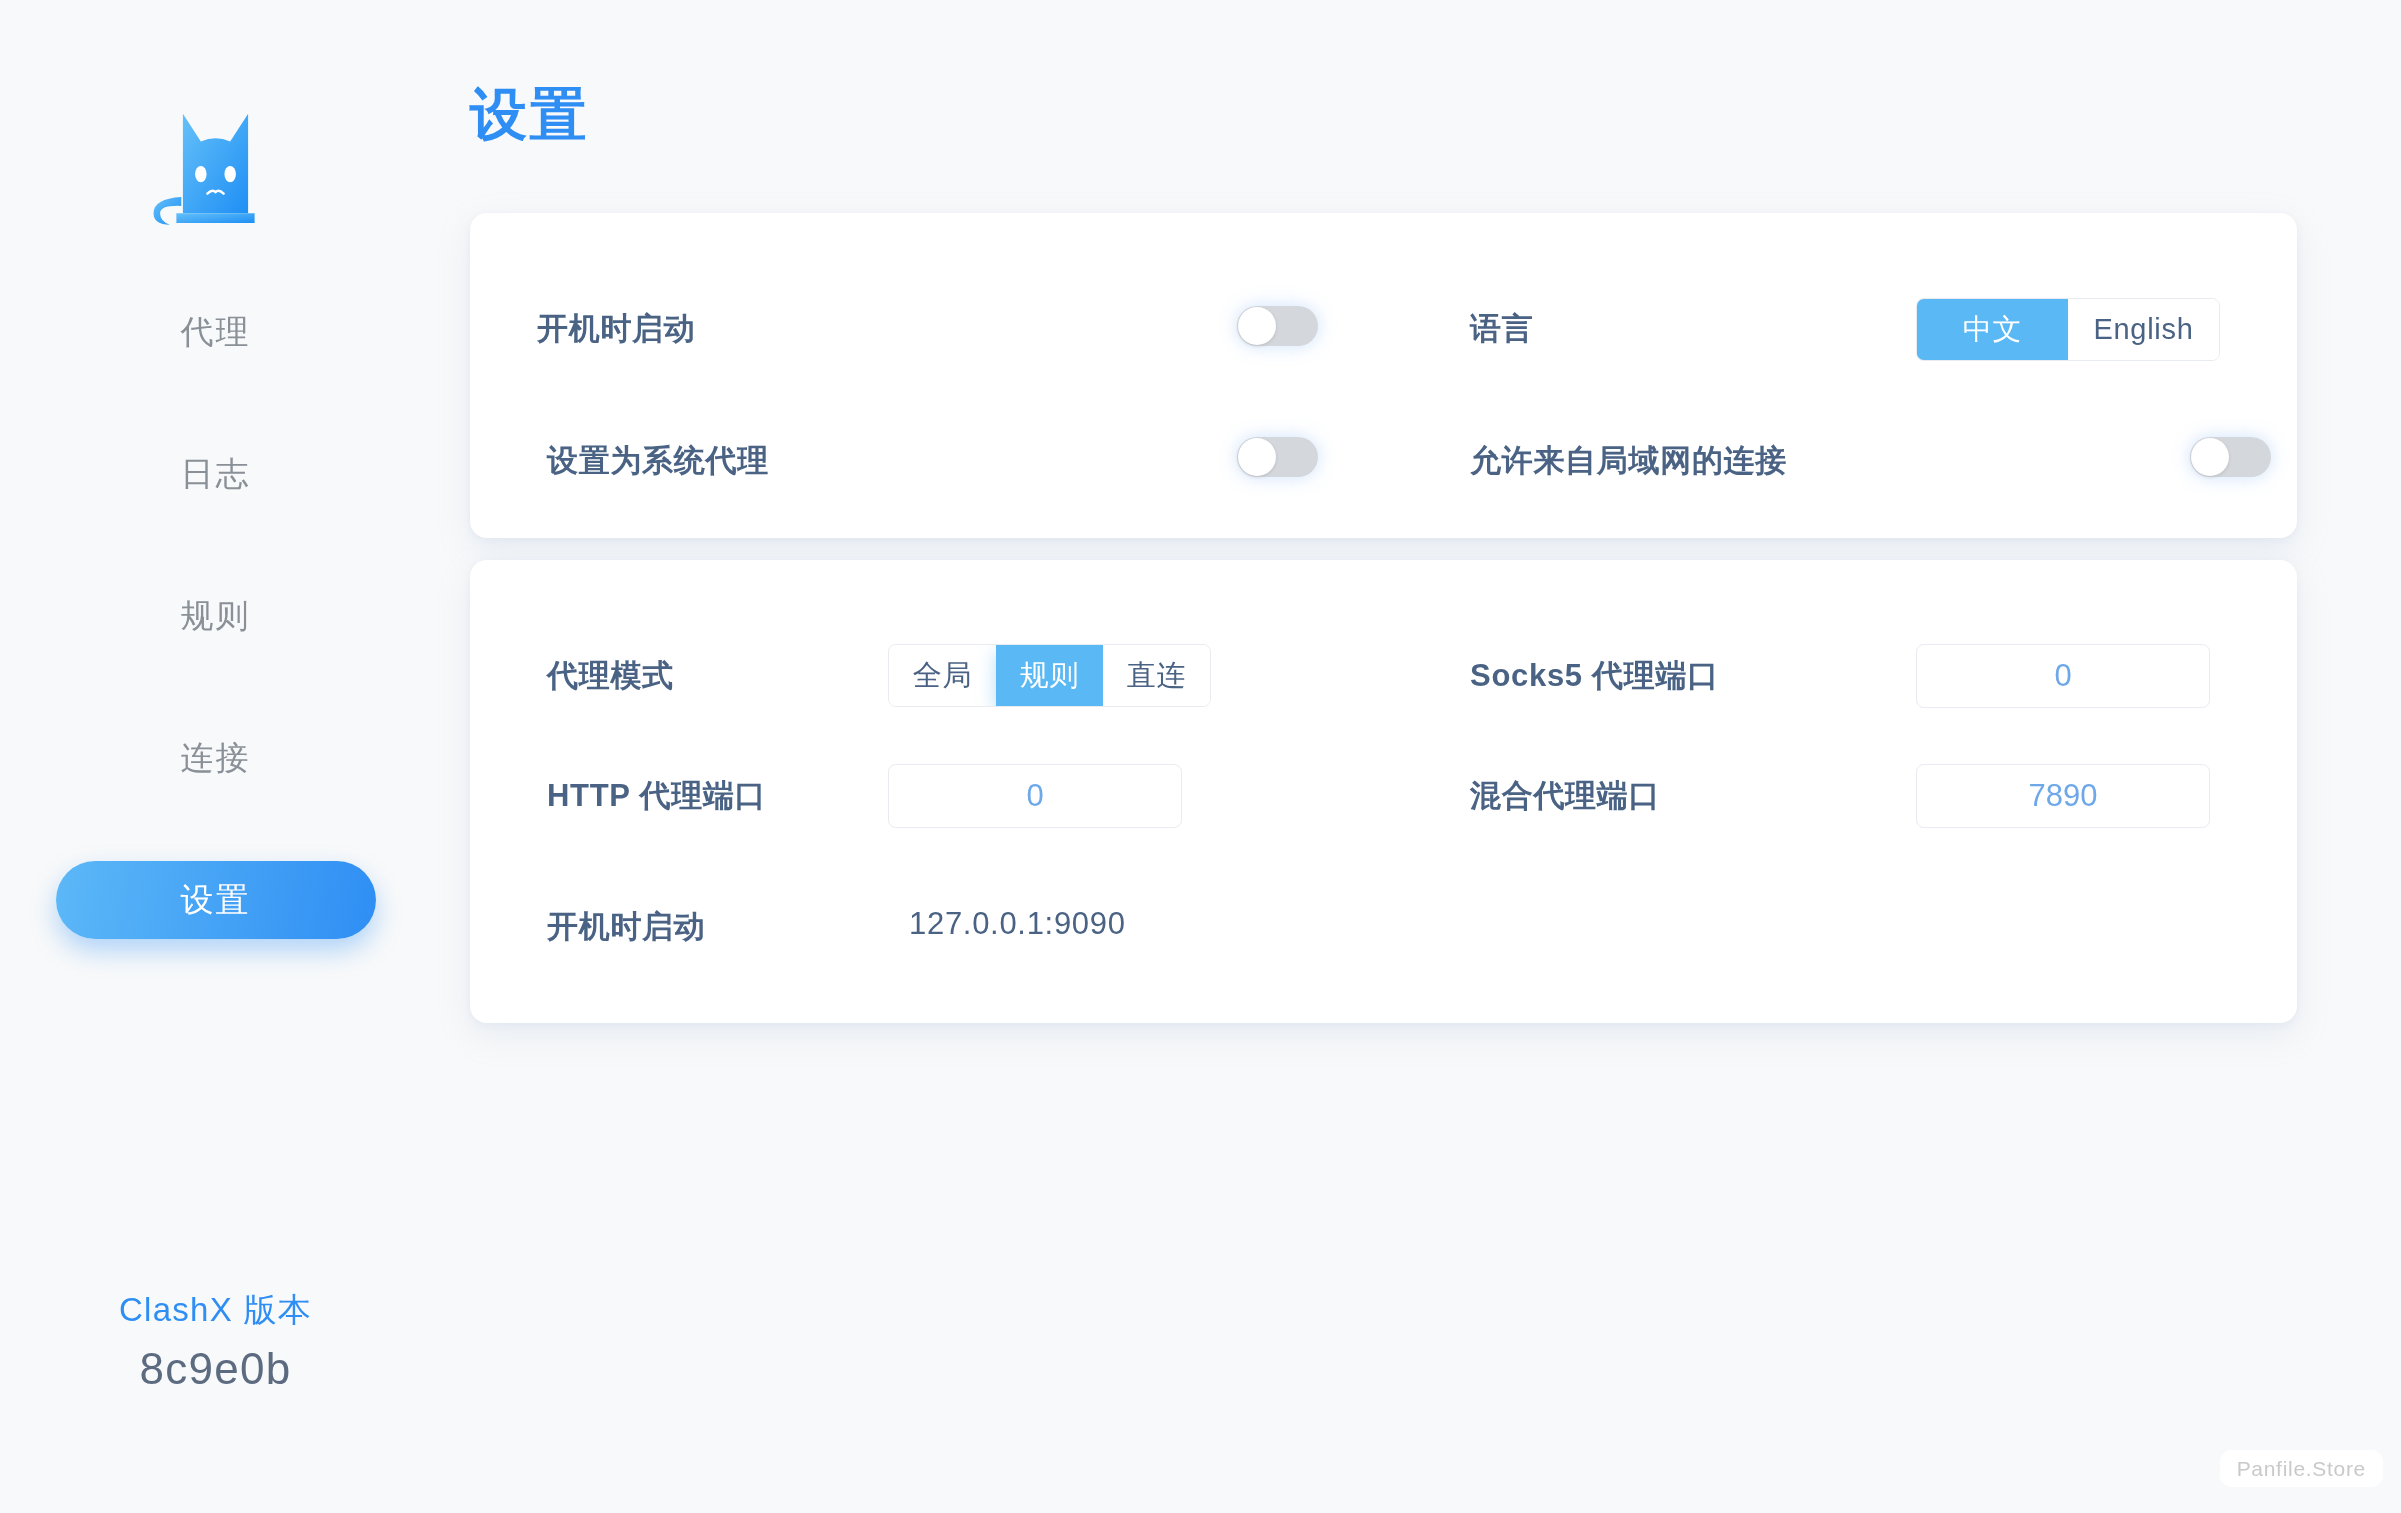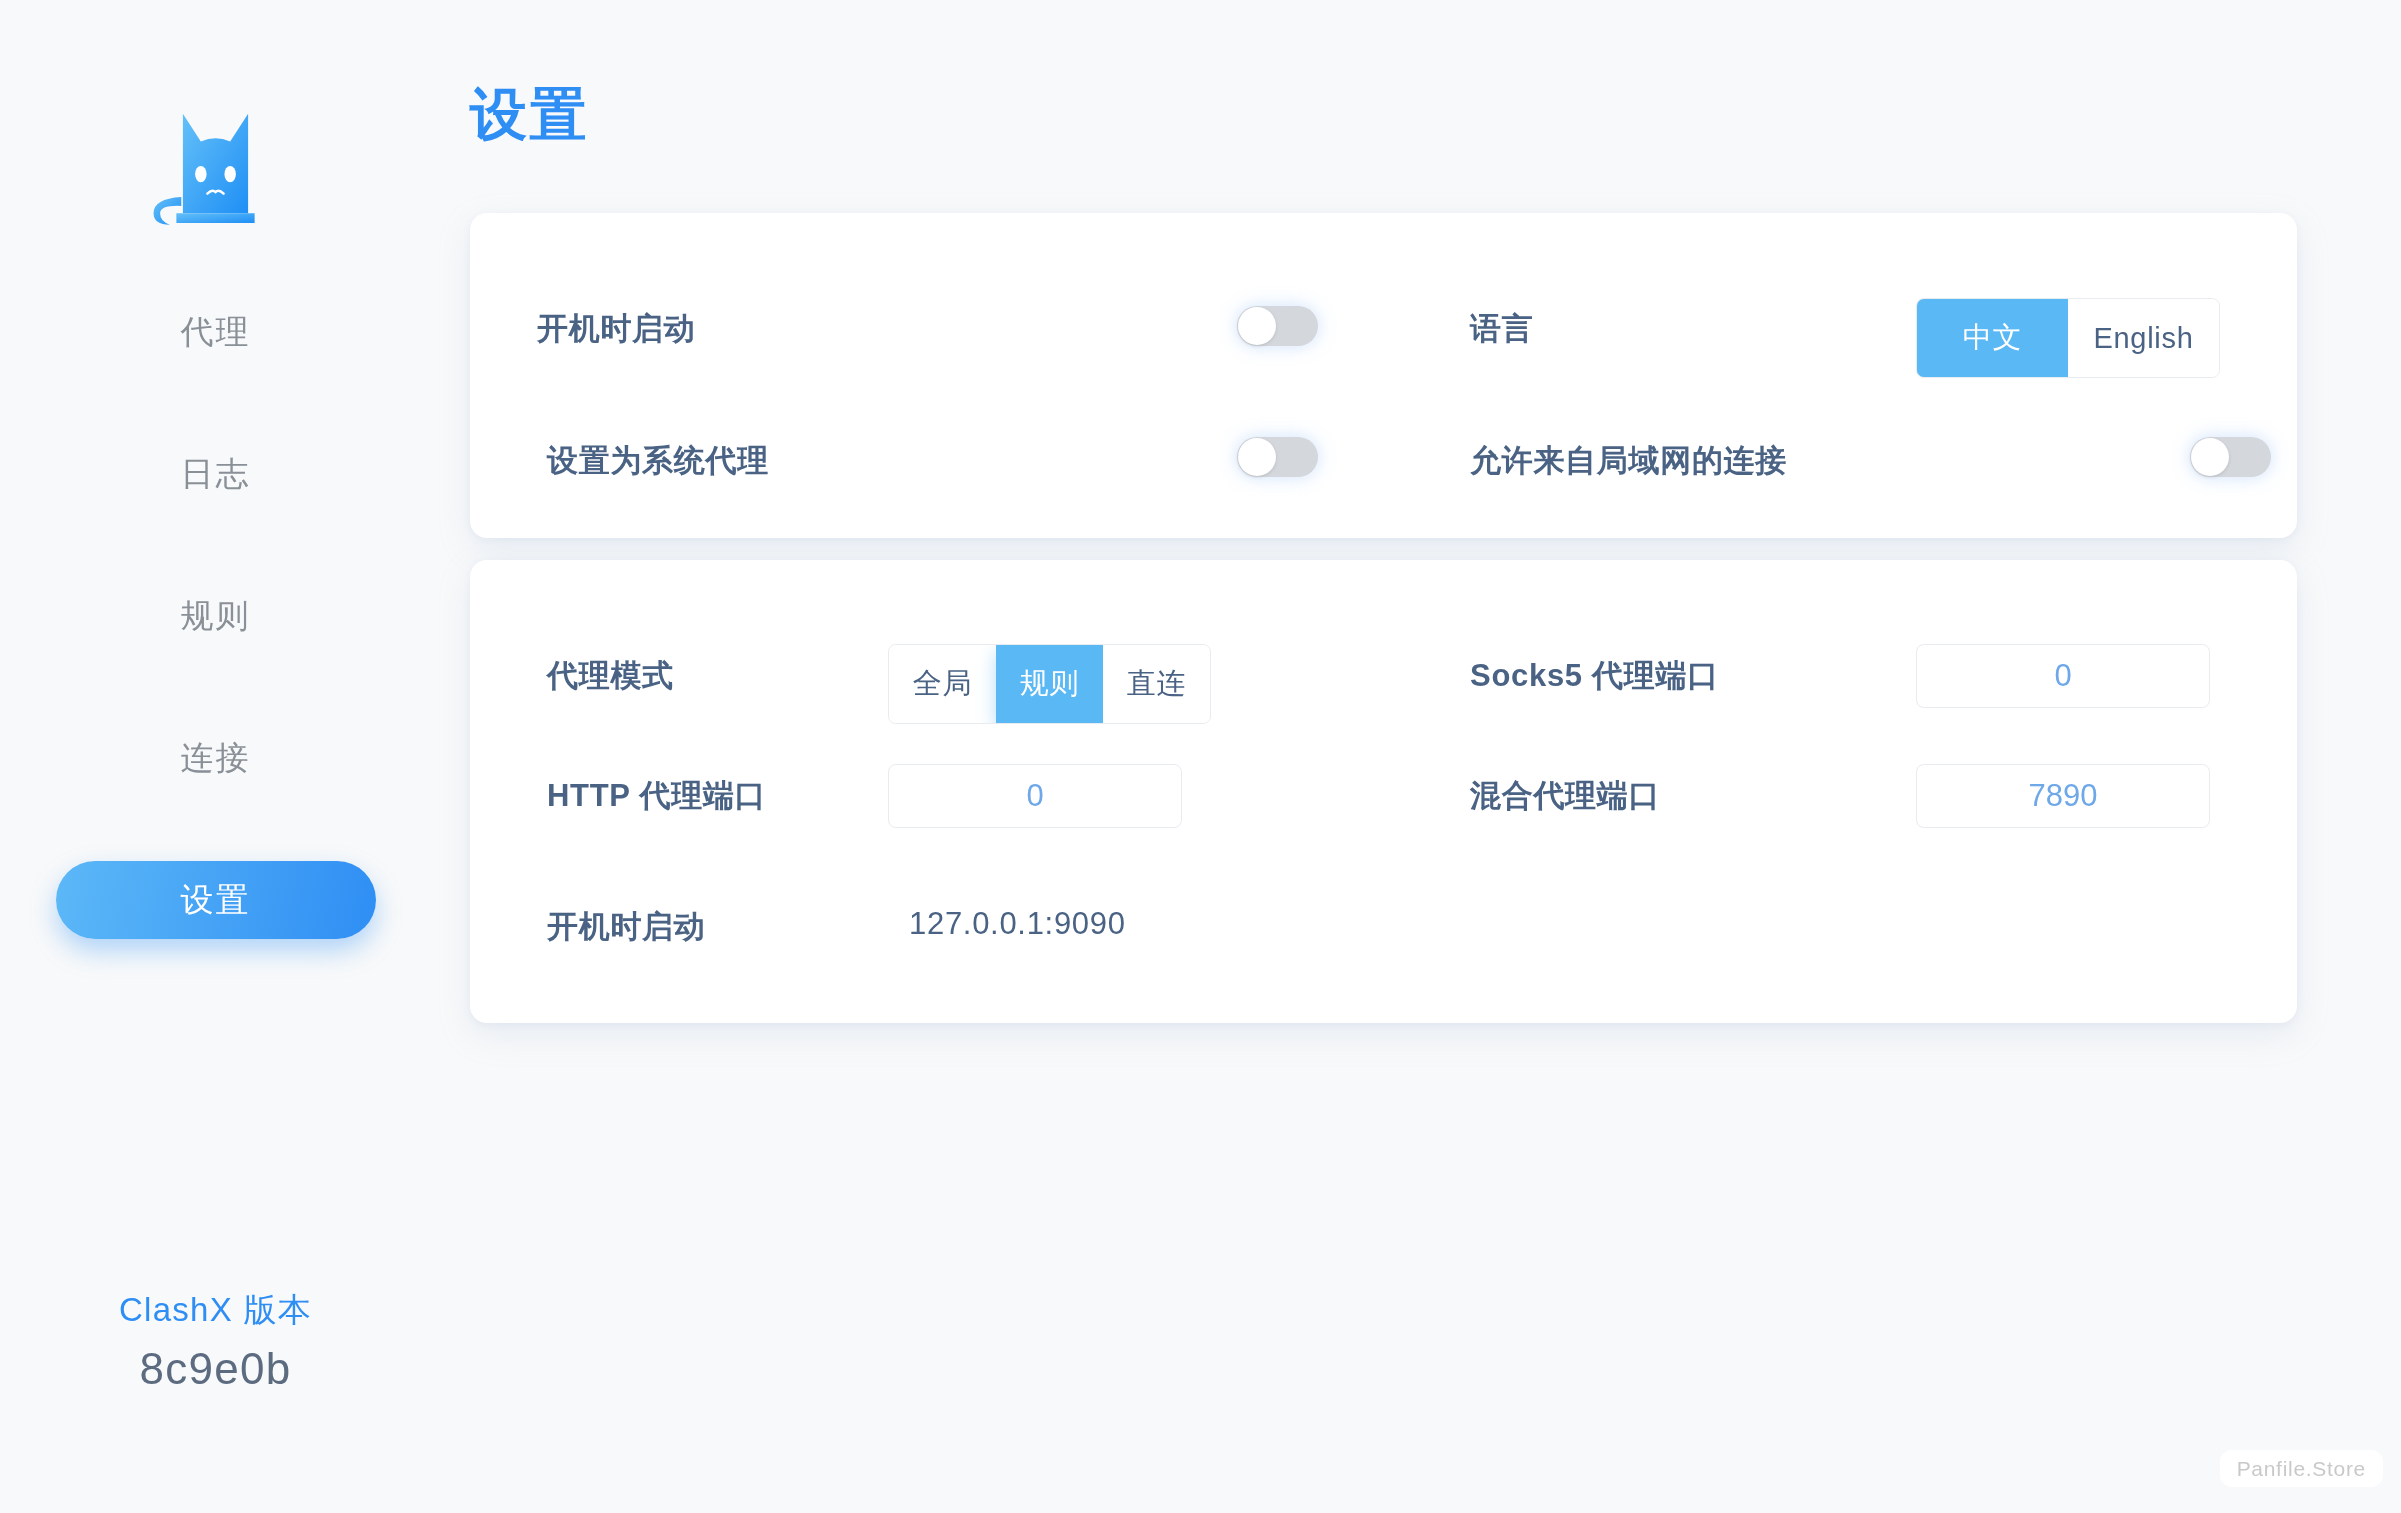--- a/index.html
+++ b/index.html
@@ -170,21 +170,21 @@
     box-shadow: 0 1.3px 3.9px rgba(0,0,0,0.12);
   }
 
   
   .segmented {
     display: flex;
     border: 1.3px solid #e8ebef;
     border-radius: 7.8px;
     overflow: hidden;
     background: #ffffff;
-    height: 80px;
+    height: 63px;
   }
   .segmented .seg {
     display: flex;
     align-items: center;
     justify-content: center;
     font-size: 29px;
     color: #4a6384;
     letter-spacing: 0.7px;
     cursor: pointer;
     background: #ffffff;

